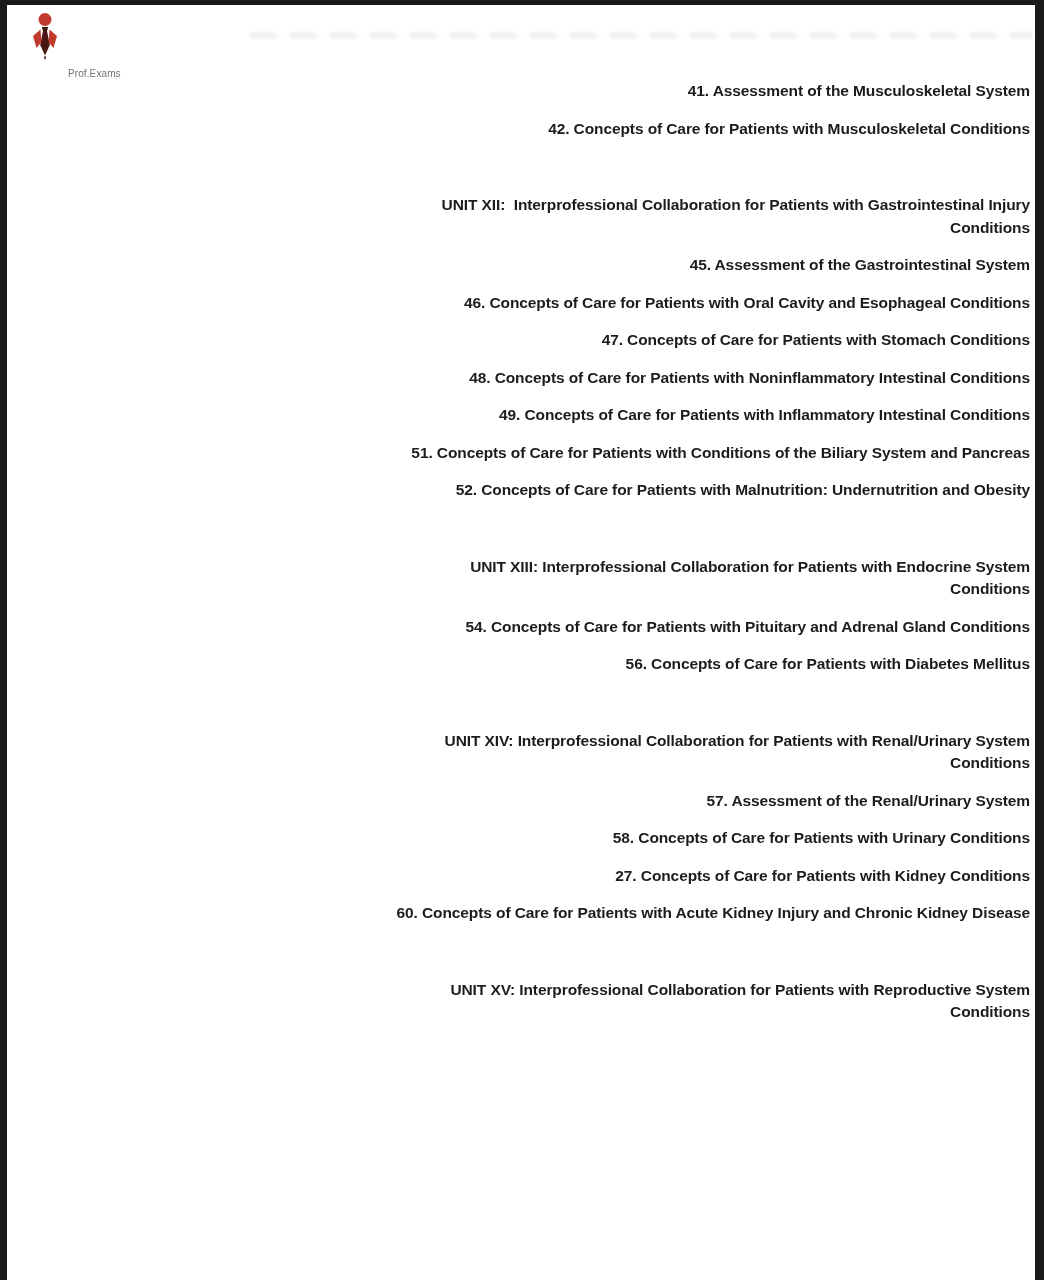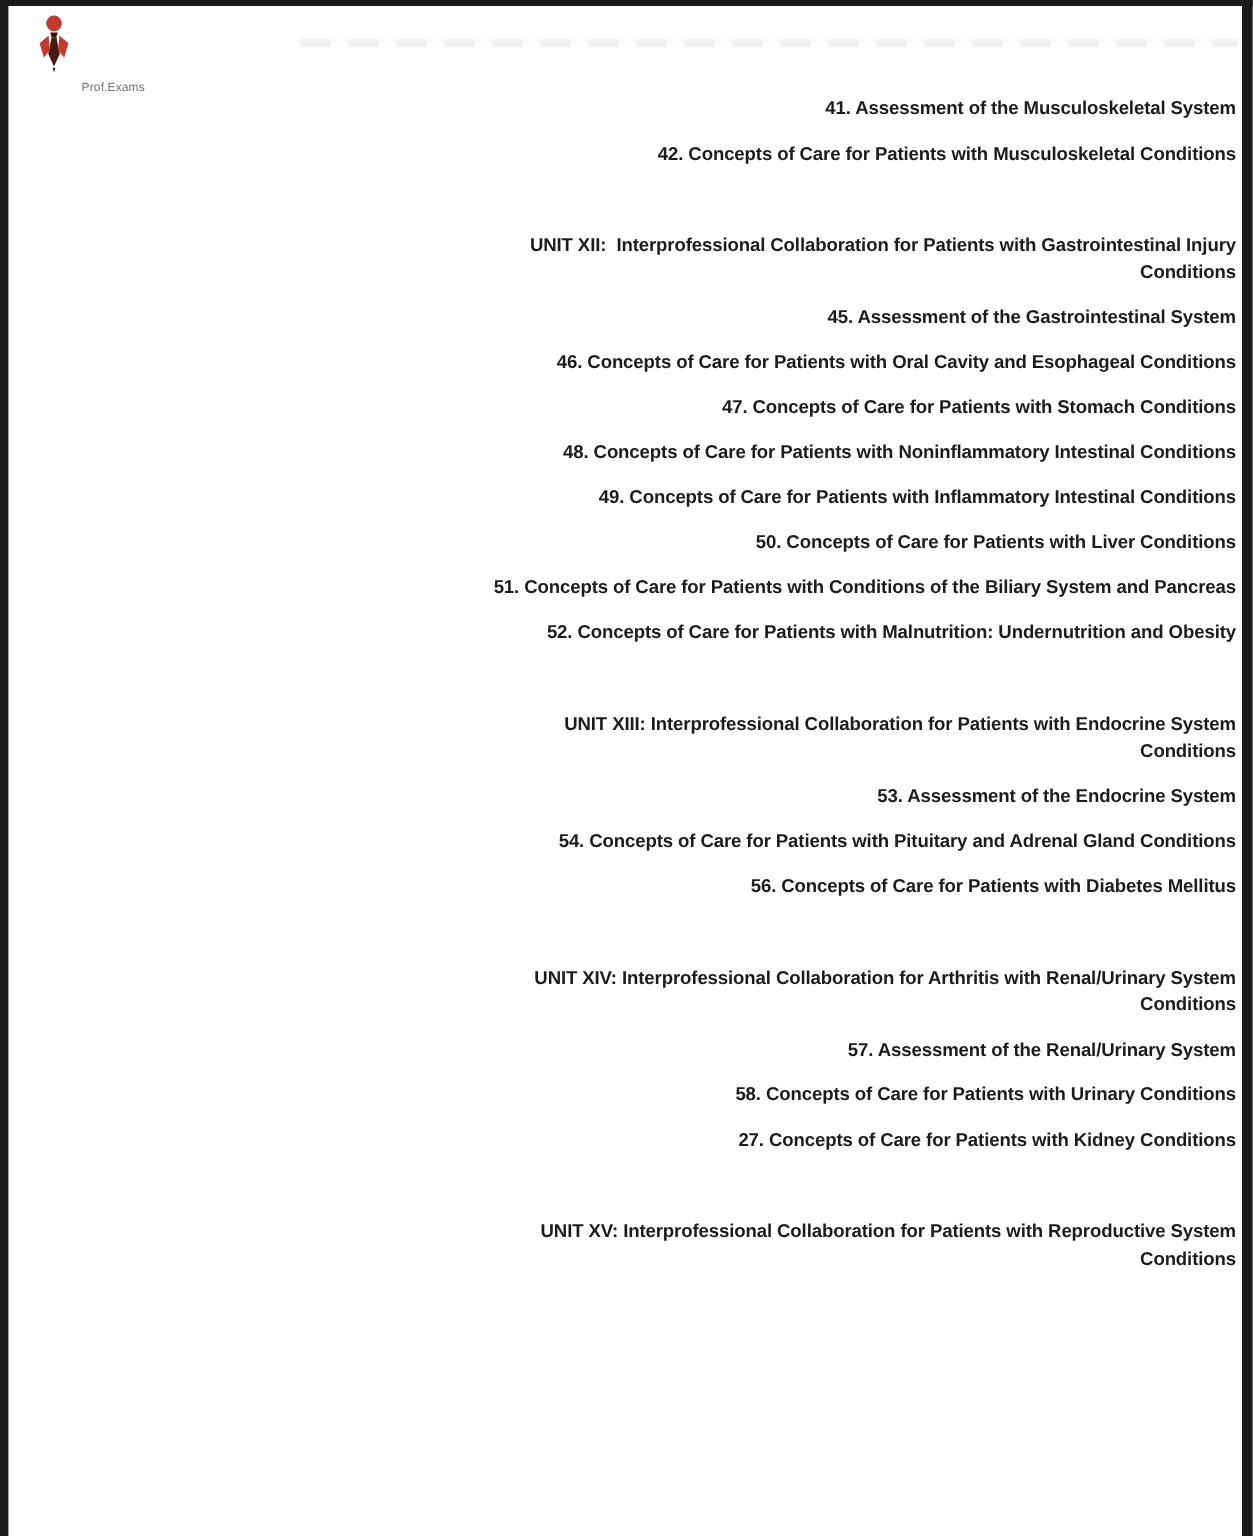--- a/index.html
+++ b/index.html
@@ -95,31 +95,30 @@
     <p class="para">41. Assessment of the Musculoskeletal System</p>
     <p class="para">42. Concepts of Care for Patients with Musculoskeletal Conditions</p>
     <div class="section-gap"></div>
     <p class="para">UNIT XII:  Interprofessional Collaboration for Patients with Gastrointestinal Injury
 Conditions</p>
     <p class="para">45. Assessment of the Gastrointestinal System</p>
     <p class="para">46. Concepts of Care for Patients with Oral Cavity and Esophageal Conditions</p>
     <p class="para">47. Concepts of Care for Patients with Stomach Conditions</p>
     <p class="para">48. Concepts of Care for Patients with Noninflammatory Intestinal Conditions</p>
     <p class="para">49. Concepts of Care for Patients with Inflammatory Intestinal Conditions</p>
-    <p class="para">50. Concepts of Care for Patients with Liver Conditions</p>
     <p class="para">51. Concepts of Care for Patients with Conditions of the Biliary System and Pancreas</p>
     <p class="para">52. Concepts of Care for Patients with Malnutrition: Undernutrition and Obesity</p>
     <div class="section-gap"></div>
     <p class="para">UNIT XIII: Interprofessional Collaboration for Patients with Endocrine System
 Conditions</p>
-    <p class="para">53. Assessment of the Endocrine System</p>
     <p class="para">54. Concepts of Care for Patients with Pituitary and Adrenal Gland Conditions</p>
     <p class="para">56. Concepts of Care for Patients with Diabetes Mellitus</p>
     <div class="section-gap"></div>
-    <p class="para">UNIT XIV: Interprofessional Collaboration for Arthritis with Renal/Urinary System
+    <p class="para">UNIT XIV: Interprofessional Collaboration for Patients with Renal/Urinary System
 Conditions</p>
     <p class="para">57. Assessment of the Renal/Urinary System</p>
     <p class="para">58. Concepts of Care for Patients with Urinary Conditions</p>
     <p class="para">27. Concepts of Care for Patients with Kidney Conditions</p>
+    <p class="para">60. Concepts of Care for Patients with Acute Kidney Injury and Chronic Kidney Disease</p>
     <div class="section-gap"></div>
     <p class="para">UNIT XV: Interprofessional Collaboration for Patients with Reproductive System
 Conditions</p>
   </main>
 
 </body></html>

